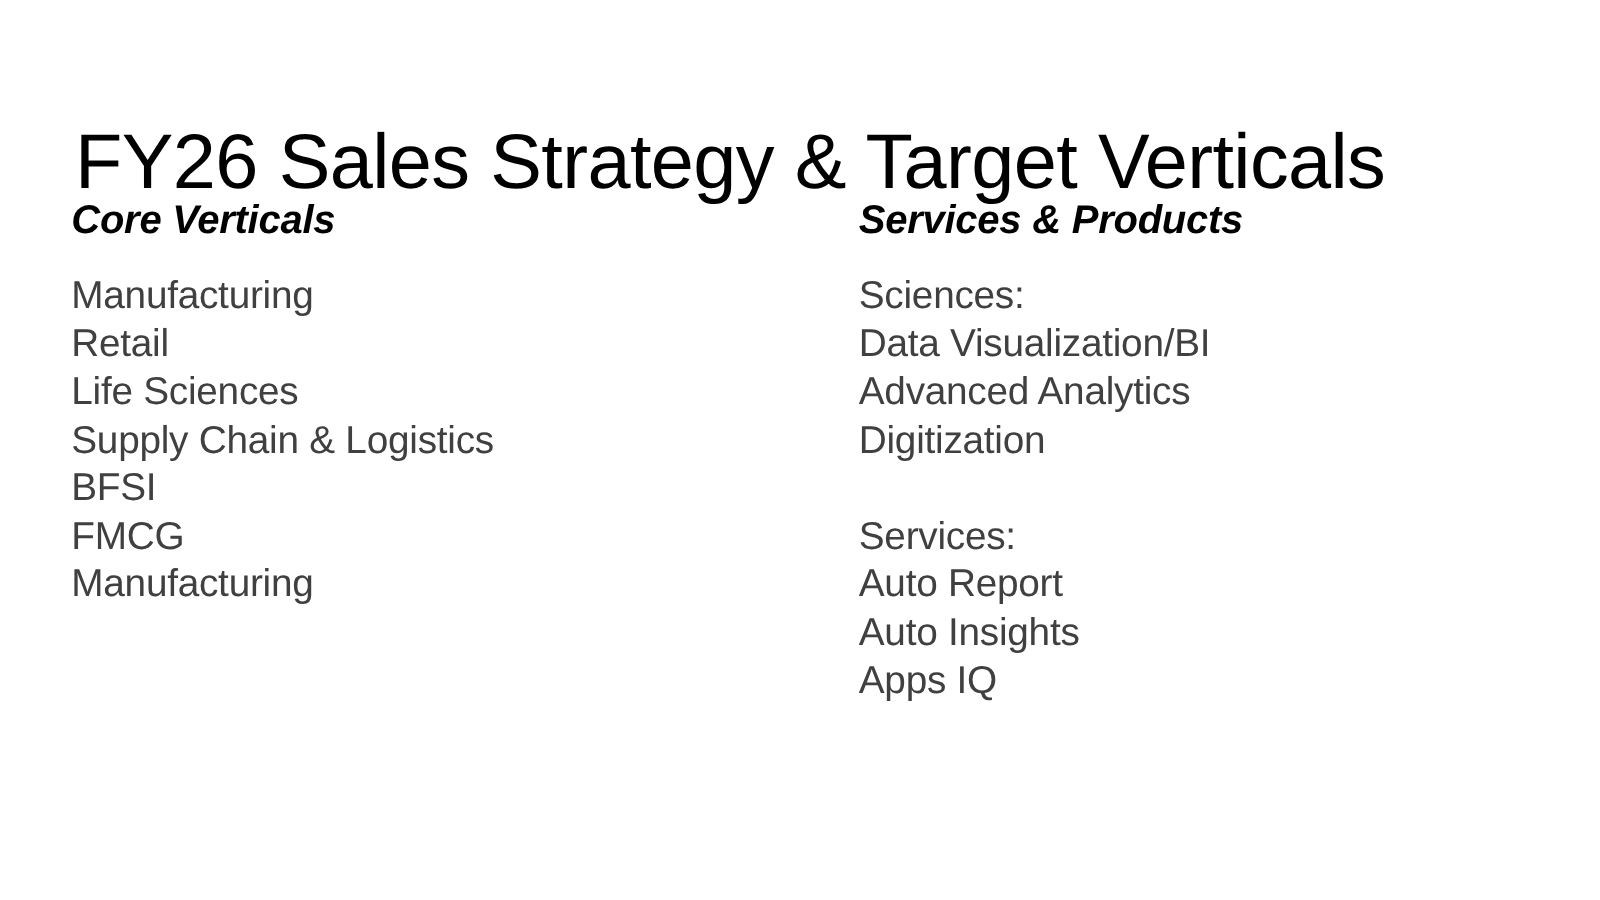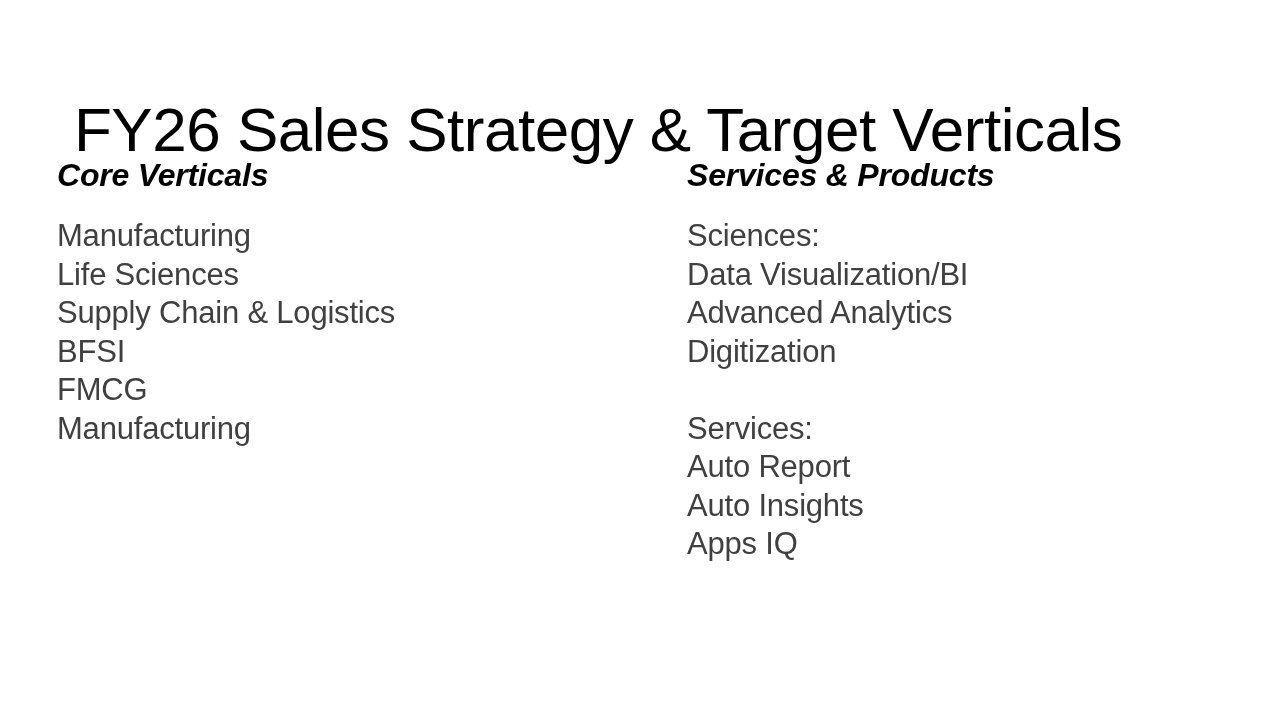--- a/index.html
+++ b/index.html
@@ -20,21 +20,21 @@
   .slide {
     position: relative;
     width: 1280px;
     height: 720px;
     background: #ffffff;
     box-sizing: border-box;
   }
 
   .slide-title {
     position: absolute;
-    left: 74px;
+    left: 60px;
     top: 52px;
     width: 1170px;
     font-size: 62px;
     font-weight: 300;
     line-height: 72px;
     letter-spacing: -0.5px;
     white-space: nowrap;
     color: #000000;
   }
 
@@ -89,20 +89,21 @@
 <body>
 
 <div class="slide">
 
   <h1 class="slide-title">FY26 Sales Strategy &amp; Target Verticals</h1>
 
   <div class="column column-left">
     <h2 class="column-heading">Core Verticals</h2>
     <ul class="item-list">
       <li>Manufacturing</li>
+      <li>Retail</li>
       <li>Life Sciences</li>
       <li>Supply Chain &amp; Logistics</li>
       <li>BFSI</li>
       <li>FMCG</li>
       <li>Manufacturing</li>
     </ul>
   </div>
 
   <div class="column column-right">
     <h2 class="column-heading">Services &amp; Products</h2>

